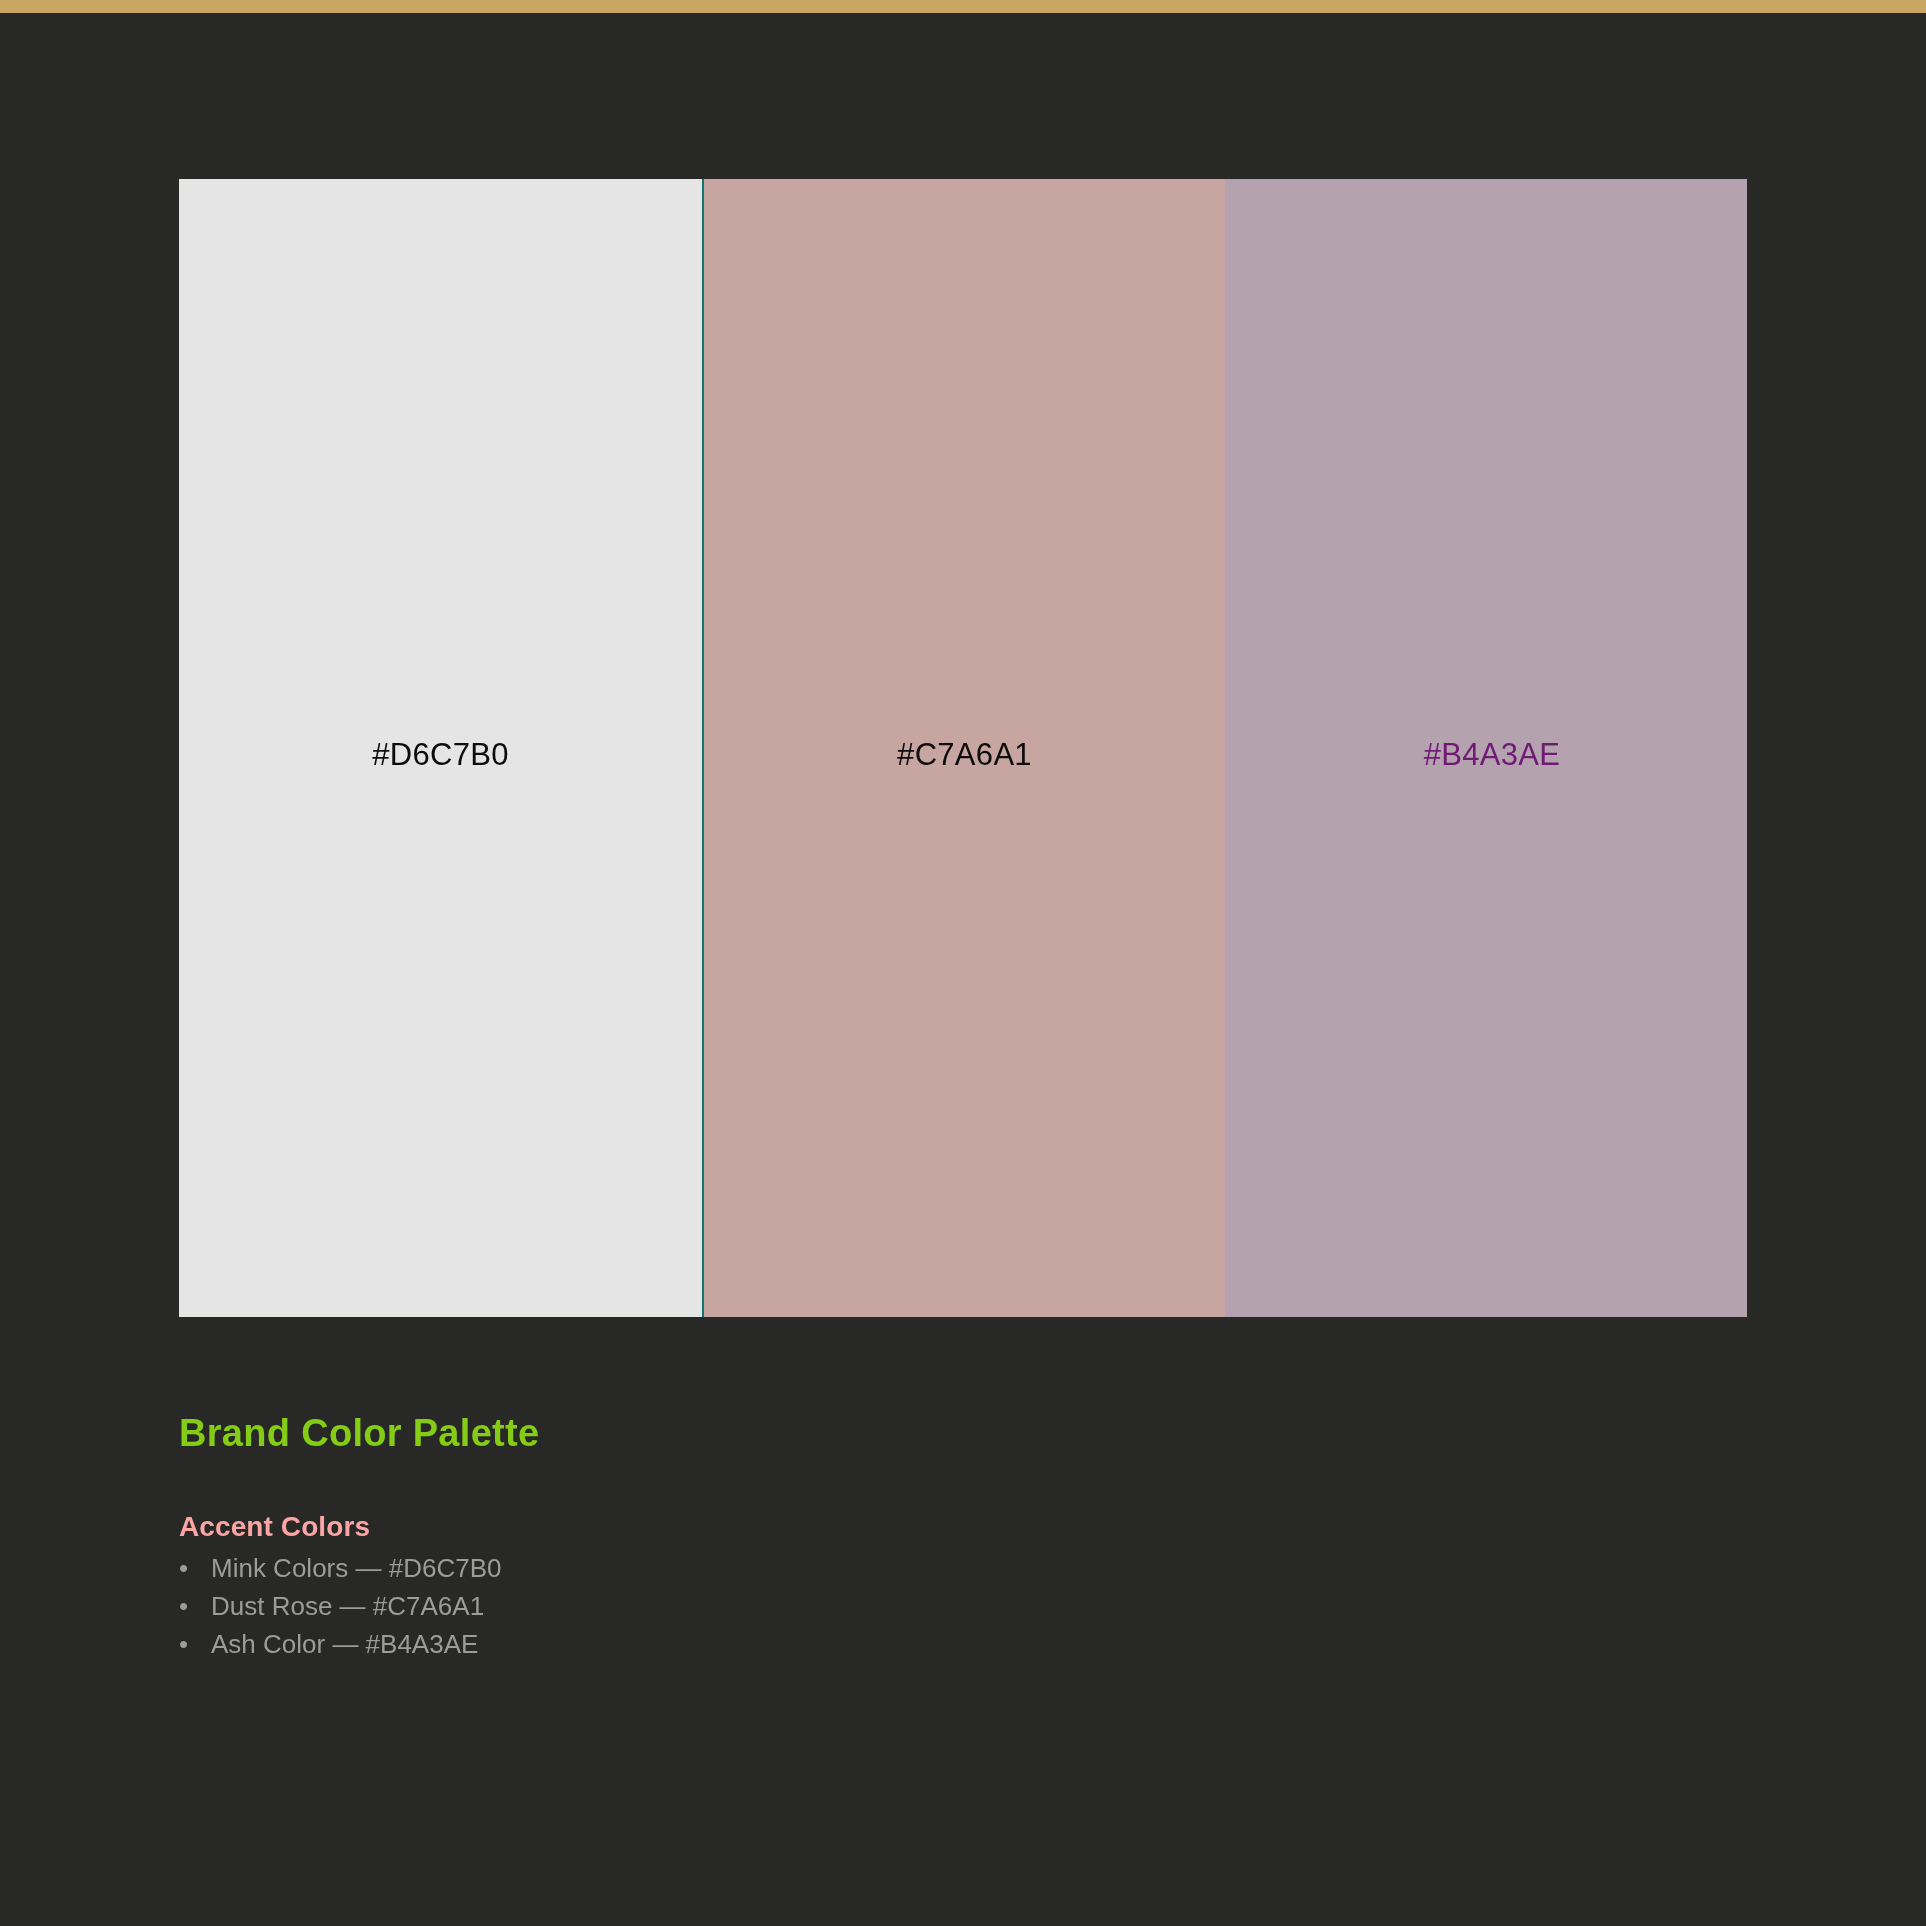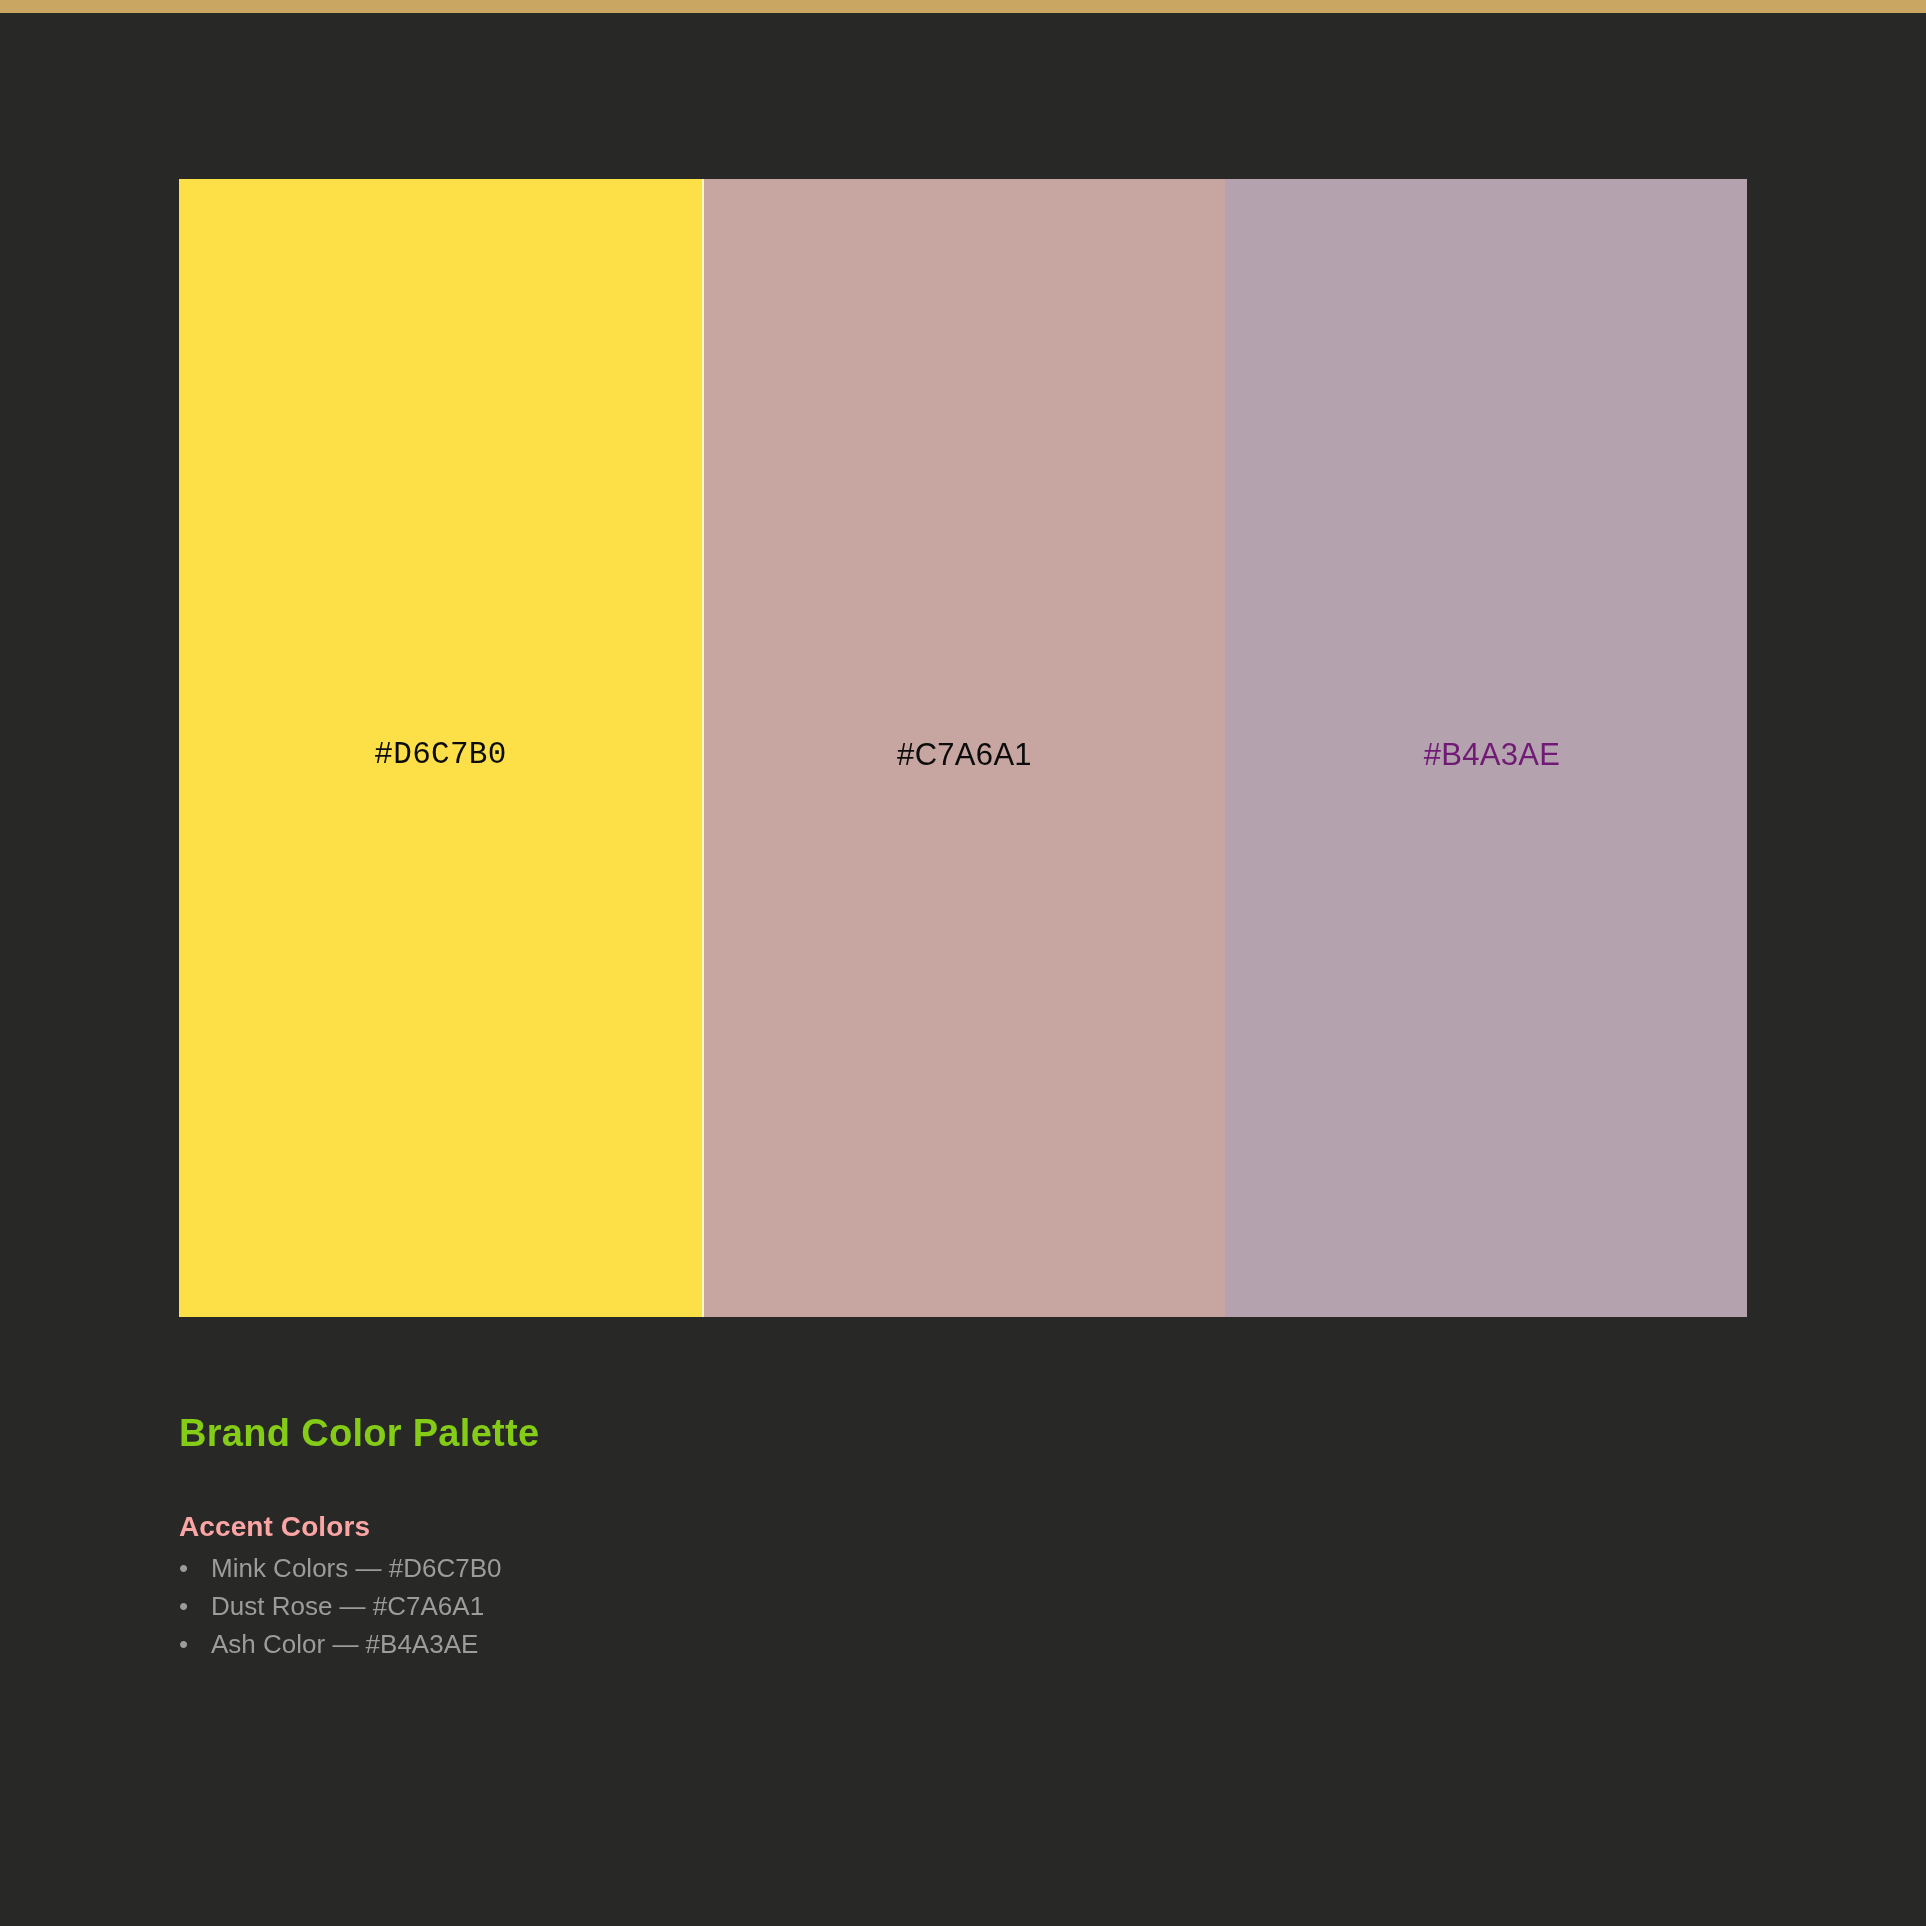--- a/index.html
+++ b/index.html
@@ -43,21 +43,21 @@
   .swatch {
     position: relative;
     height: 100%;
     display: flex;
     align-items: center;
     justify-content: center;
     box-sizing: border-box;
   }
 
   .swatch-1 { flex: 0 0 523px; }
-  .swatch-2 { flex: 0 0 523px; border-left: 2px solid #fef9c3; }
+  .swatch-2 { flex: 0 0 523px; border-left: 2px solid #0f766e; }
   .swatch-3 { flex: 1 1 auto; }
 
   .swatch-label {
     position: relative;
     top: 6.5px;
     font-size: 31px;
     font-weight: 400;
     letter-spacing: 0.3px;
     color: #0c0c0c;
     white-space: nowrap;
@@ -131,21 +131,21 @@
 </style>
 </head>
 <body>
 
 <div id="canvas" style="background: rgb(40, 40, 38);">
 
   <div id="top-bar" style="background: rgb(201, 167, 98);"></div>
 
   <div id="swatch-strip">
 
-    <div class="swatch swatch-1" style="background: #fde047; font-family: Liberation Mono, monospace;">
+    <div class="swatch swatch-1" style="background: #e5e5e5;">
       <span class="swatch-label" style="color: rgb(12, 12, 12);">#D6C7B0</span>
     </div>
 
     <div class="swatch swatch-2" style="background: rgb(199, 166, 161);">
       <span class="swatch-label" style="color: rgb(12, 12, 12);">#C7A6A1</span>
     </div>
 
     <div class="swatch swatch-3" style="background: rgb(180, 163, 174);">
       <span class="swatch-label" style="color: #701a75; margin-left: 12px;">#B4A3AE</span>
     </div>

